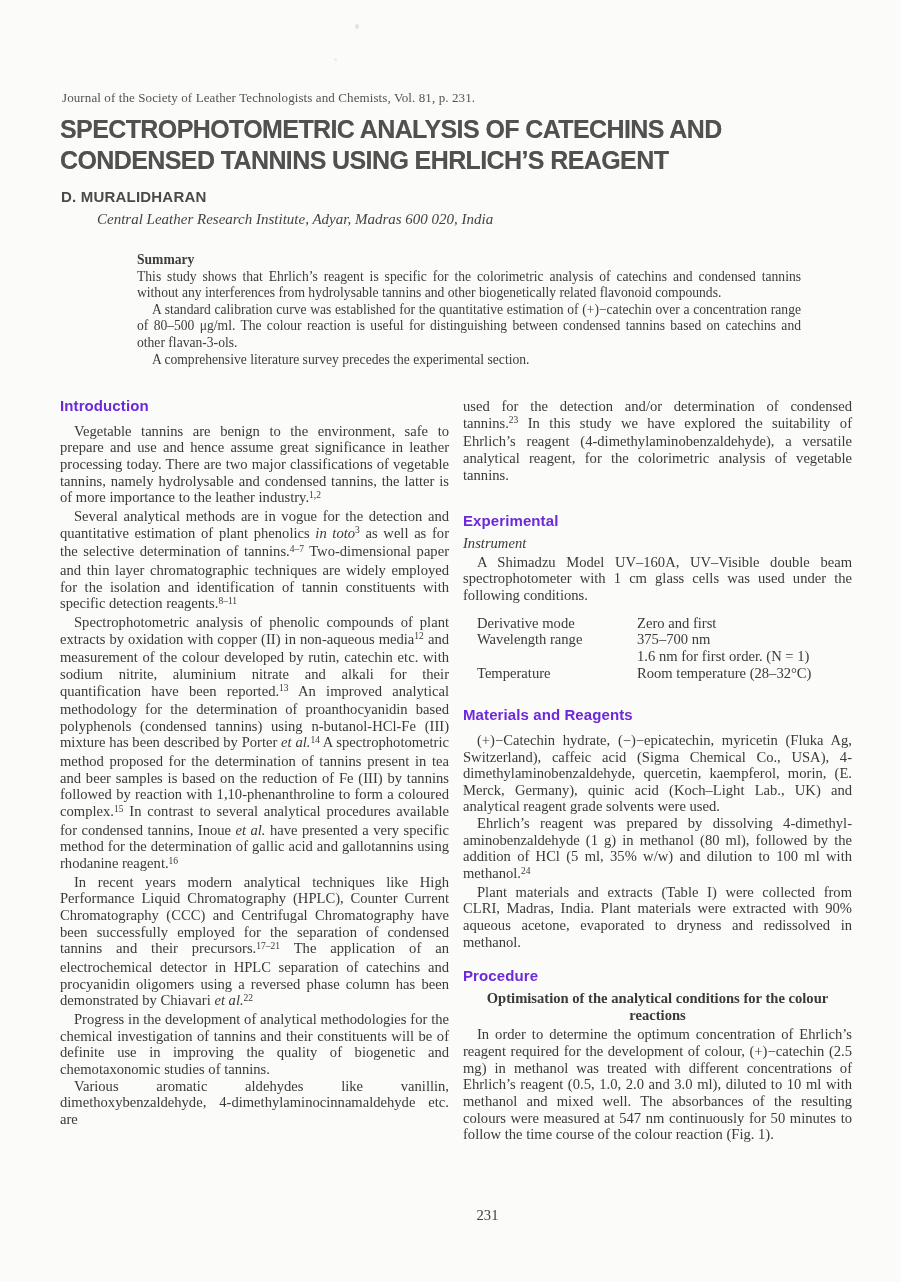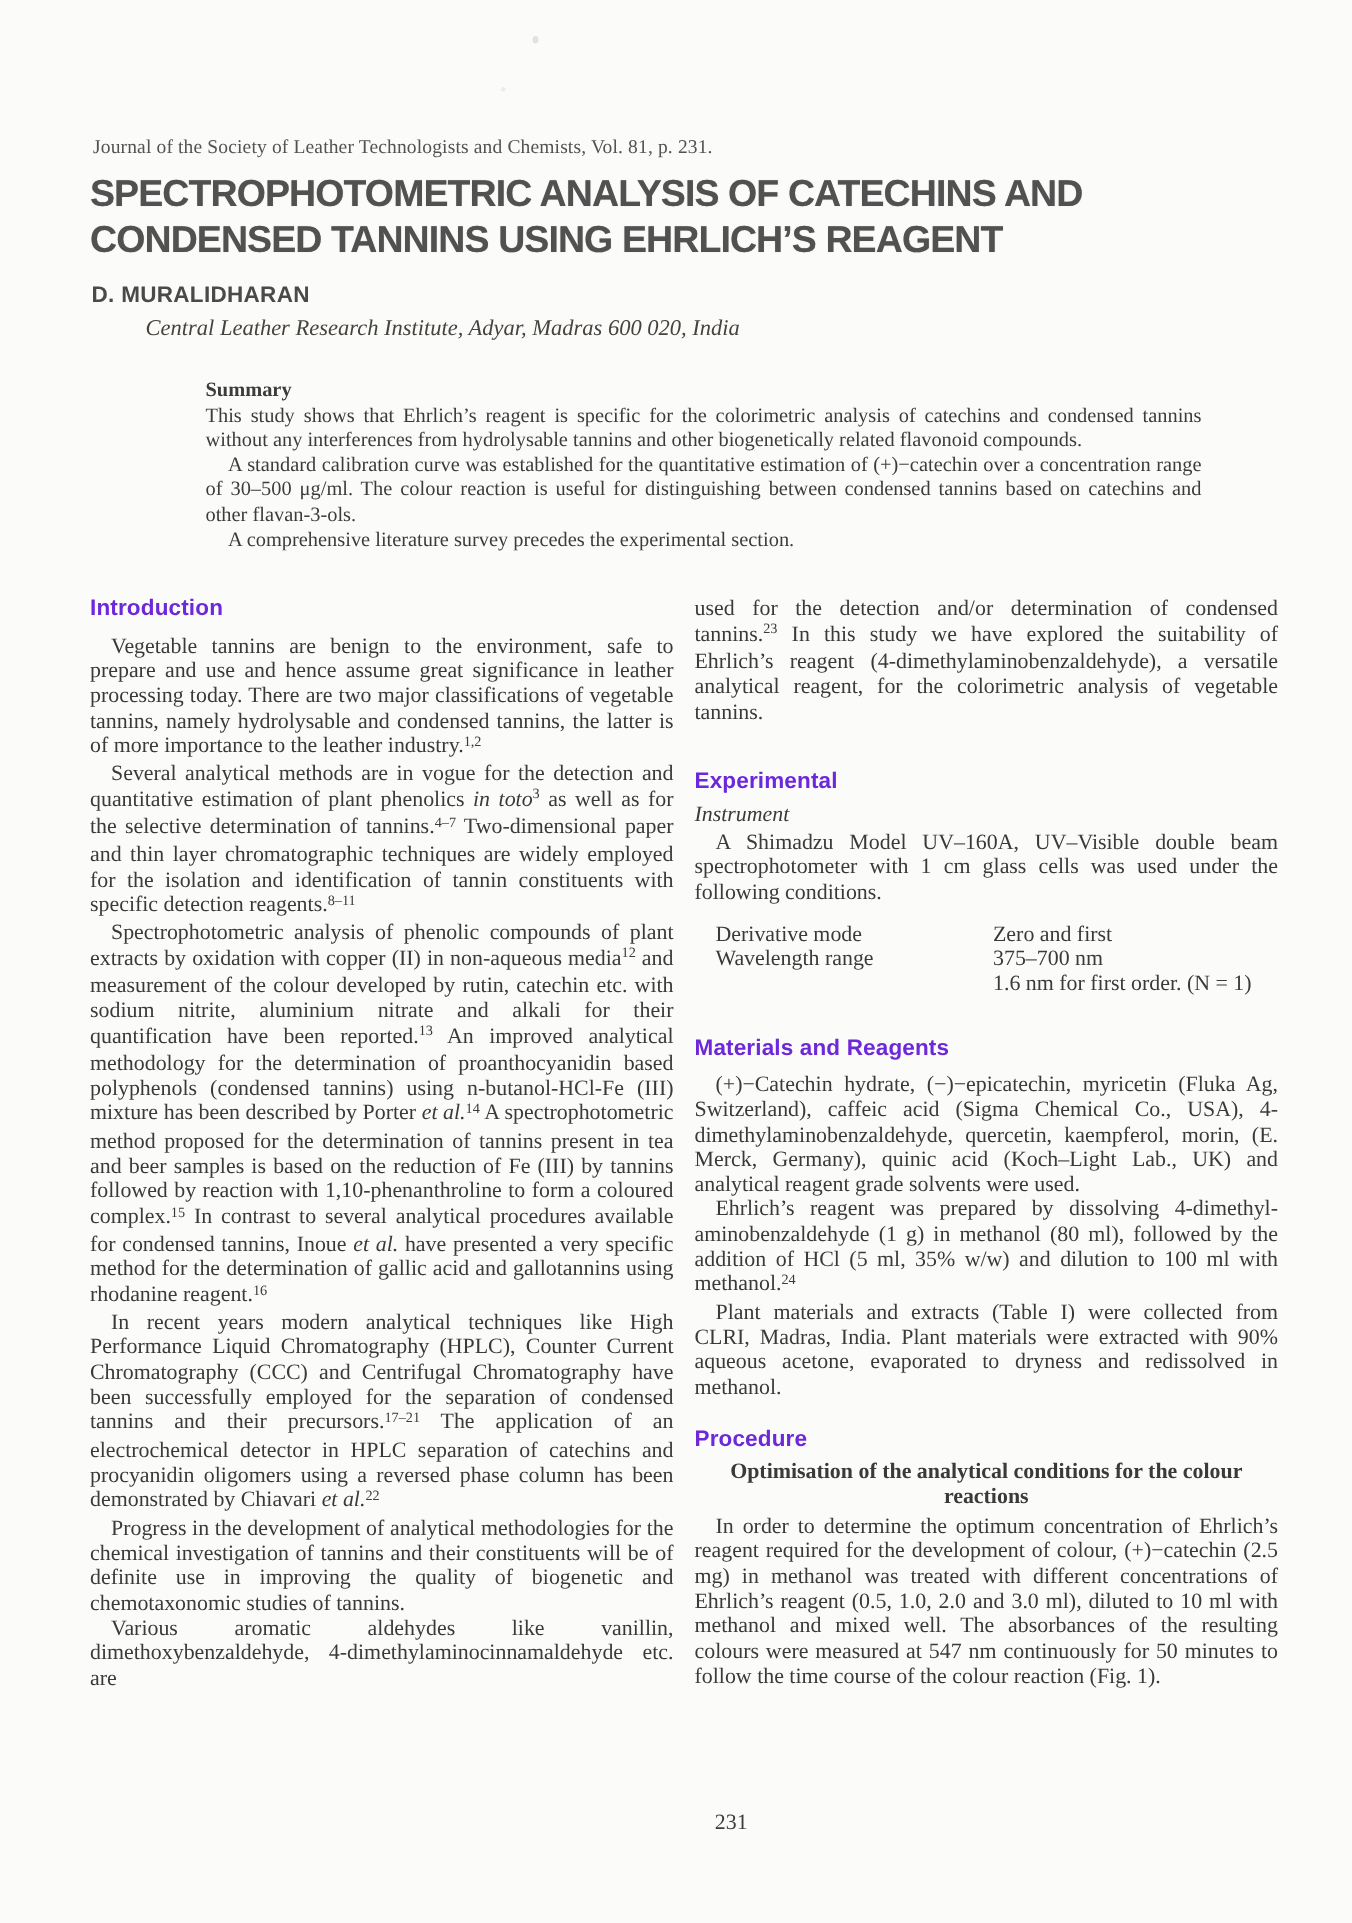--- a/index.html
+++ b/index.html
@@ -69,21 +69,21 @@
   .proc-head { margin-top:18px; margin-bottom:5px; }
   .sub-italic { font-style:italic; margin-bottom:2px; }
   .sub-bold { font-weight:bold; text-align:center; margin-bottom:3px; }
 
   .sup { font-size:9.5px; position:relative; top:-4.5px; letter-spacing:0; }
   .i { font-style:italic; }
 
   .conds { margin:11px 0 11px 0; padding-left:14px; }
   .cond-row { display:flex; text-align:left; }
   .cond-label { width:160px; flex:none; }
-  .cond-value { flex:1;margin-left:25px; }
+  .cond-value { flex:1; }
 
   .page-number {
     position:absolute; left:0; top:1207px; width:895px;
     text-align:center; font-size:14.6px; color:#3e3e3e;padding-left:40px;
   }
 </style>
 </head>
 <body>
 
 <div class="speck speck-a"></div>
@@ -95,21 +95,21 @@
   <div>SPECTROPHOTOMETRIC ANALYSIS OF CATECHINS AND</div>
   <div>CONDENSED TANNINS USING EHRLICH’S REAGENT</div>
 </div>
 
 <div class="author">D. MURALIDHARAN</div>
 <div class="affiliation">Central Leather Research Institute, Adyar, Madras 600 020, India</div>
 
 <div class="summary">
   <div class="s-head">Summary</div>
   <p>This study shows that Ehrlich’s reagent is specific for the colorimetric analysis of catechins and condensed tannins without any interferences from hydrolysable tannins and other biogenetically related flavonoid compounds.</p>
-  <p class="ind">A standard calibration curve was established for the quantitative estimation of (+)−catechin over a concentration range of 30–500 μg/ml. The colour reaction is useful for distinguishing between condensed tannins based on catechins and other flavan-3-ols.</p>
+  <p class="ind">A standard calibration curve was established for the quantitative estimation of (+)−catechin over a concentration range of 80–500 μg/ml. The colour reaction is useful for distinguishing between condensed tannins based on catechins and other flavan-3-ols.</p>
   <p class="ind">A comprehensive literature survey precedes the experimental section.</p>
 </div>
 
 <div class="columns">
 
   <div class="col">
     <h2 class="h-sans mb8">Introduction</h2>
     <p><span>Vegetable tannins are benign to the environment, safe to prepare and use and hence assume great significance in leather processing today. There are two major classifications of vegetable tannins, namely hydrolysable and condensed tannins, the latter is of more importance to the leather industry.</span><span class="sup">1,2</span></p>
     <p><span>Several analytical methods are in vogue for the detection and quantitative estimation of plant phenolics </span><span class="i">in toto</span><span class="sup">3</span><span> as well as for the selective determination of tannins.</span><span class="sup">4–7</span><span> Two-dimensional paper and thin layer chromatographic techniques are widely employed for the isolation and identification of tannin constituents with specific detection reagents.</span><span class="sup">8–11</span></p>
     <p><span>Spectrophotometric analysis of phenolic compounds of plant extracts by oxidation with copper (II) in non-aqueous media</span><span class="sup">12</span><span> and measurement of the colour developed by rutin, catechin etc. with sodium nitrite, aluminium nitrate and alkali for their quantification have been reported.</span><span class="sup">13</span><span> An improved analytical methodology for the determination of proanthocyanidin based polyphenols (condensed tannins) using n-butanol-HCl-Fe (III) mixture has been described by Porter </span><span class="i">et al.</span><span class="sup">14</span><span> A spectrophotometric method proposed for the determination of tannins present in tea and beer samples is based on the reduction of Fe (III) by tannins followed by reaction with 1,10-phenanthroline to form a coloured complex.</span><span class="sup">15</span><span> In contrast to several analytical procedures available for condensed tannins, Inoue </span><span class="i">et al.</span><span> have presented a very specific method for the determination of gallic acid and gallotannins using rhodanine reagent.</span><span class="sup">16</span></p>
@@ -131,20 +131,24 @@
         <span class="cond-value">Zero and first</span>
       </div>
       <div class="cond-row">
         <span class="cond-label">Wavelength range</span>
         <span class="cond-value">375–700 nm</span>
       </div>
       <div class="cond-row">
         <span class="cond-label"></span>
         <span class="cond-value">1.6 nm for first order. (N = 1)</span>
       </div>
+      <div class="cond-row">
+        <span class="cond-label">Temperature</span>
+        <span class="cond-value">Room temperature (28–32°C)</span>
+      </div>
     </div>
 
     <h2 class="h-sans mat-head">Materials and Reagents</h2>
     <p>(+)−Catechin hydrate, (−)−epicatechin, myricetin (Fluka Ag, Switzerland), caffeic acid (Sigma Chemical Co., USA), 4-dimethylaminobenzaldehyde, quercetin, kaempferol, morin, (E. Merck, Germany), quinic acid (Koch–Light Lab., UK) and analytical reagent grade solvents were used.</p>
     <p><span>Ehrlich’s reagent was prepared by dissolving 4-dimethyl-aminobenzaldehyde (1 g) in methanol (80 ml), followed by the addition of HCl (5 ml, 35% w/w) and dilution to 100 ml with methanol.</span><span class="sup">24</span></p>
     <p>Plant materials and extracts (Table I) were collected from CLRI, Madras, India. Plant materials were extracted with 90% aqueous acetone, evaporated to dryness and redissolved in methanol.</p>
 
     <h2 class="h-sans proc-head">Procedure</h2>
     <div class="sub-bold">Optimisation of the analytical conditions for the colour reactions</div>
     <p>In order to determine the optimum concentration of Ehrlich’s reagent required for the development of colour, (+)−catechin (2.5 mg) in methanol was treated with different concentrations of Ehrlich’s reagent (0.5, 1.0, 2.0 and 3.0 ml), diluted to 10 ml with methanol and mixed well. The absorbances of the resulting colours were measured at 547 nm continuously for 50 minutes to follow the time course of the colour reaction (Fig. 1).</p>

